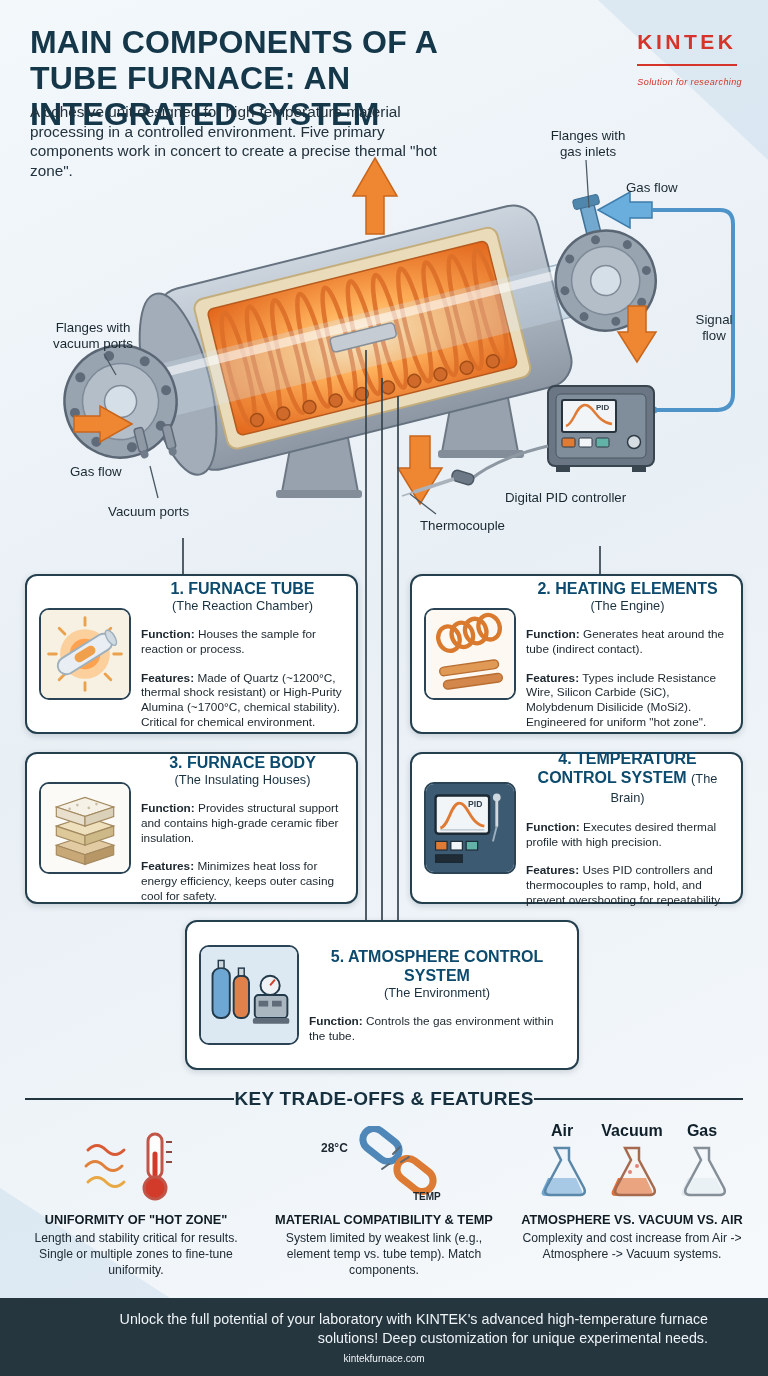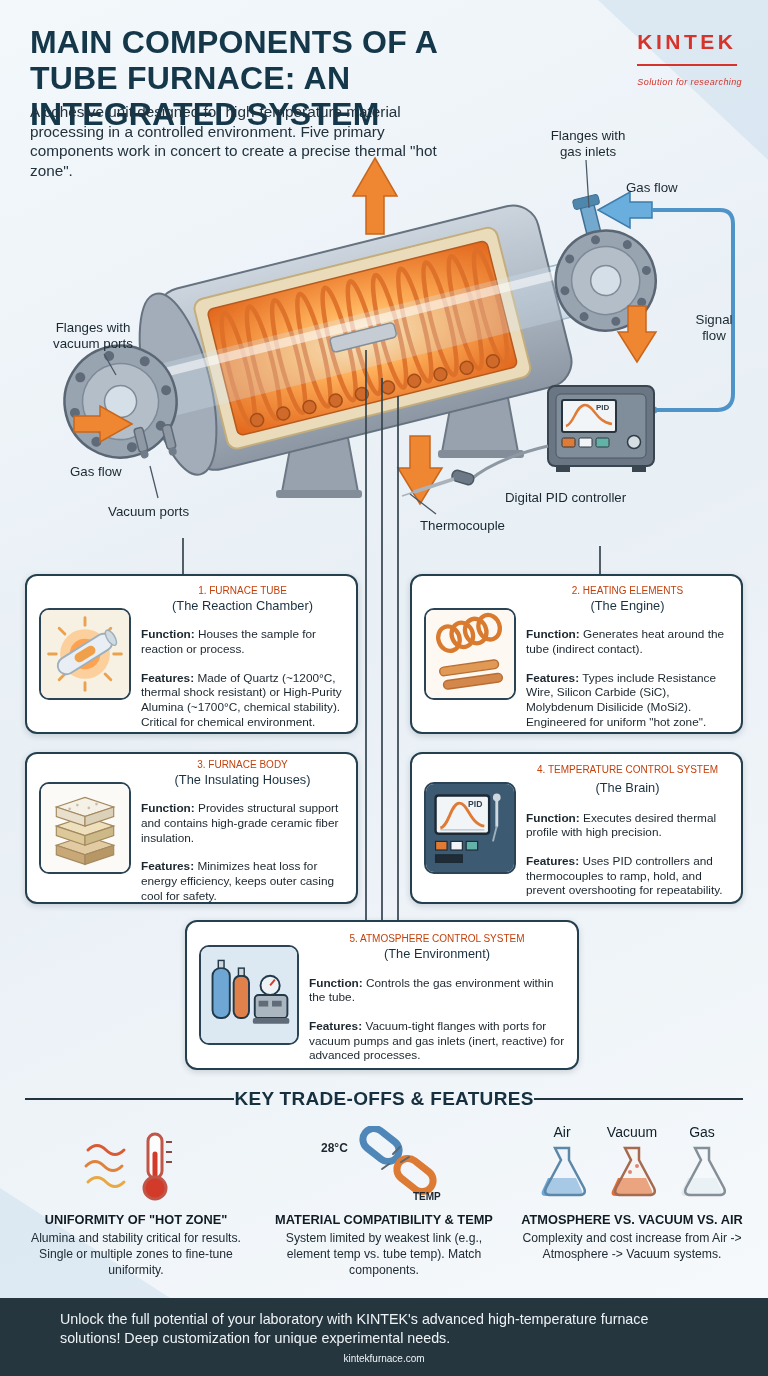--- a/index.html
+++ b/index.html
@@ -30,46 +30,46 @@
 
   
   .card{position:absolute;display:flex;gap:10px;align-items:center;background:#fff;
         border:2px solid #24404f;border-radius:12px;padding:8px 12px;z-index:5;
         box-shadow:0 2px 6px rgba(30,50,65,.18)}
   .card-icon{flex:0 0 auto;width:92px;height:92px;border:2px solid #2a4456;border-radius:10px;overflow:hidden;background:#fff}
   .card-icon svg{display:block;width:100%;height:100%}
   .card5 .card-icon{width:100px;height:100px}
   .card-body{flex:1;min-width:0}
   .card-head{text-align:center;line-height:1.2;margin-bottom:3px}
-  .card-title{font-weight:400;font-size:10px;color:#c2410c}
+  .card-title{font-weight:700;font-size:16px;color:#0c4a6e}
   .card-sub{display:block;font-size:12.8px;color:#1a3140}
   .card4 .card-sub{display:inline}
   .card-text{font-size:11.8px;line-height:1.24;color:#1b262e;margin-top:14px}
   .card-text b{font-weight:800}
   .card1{left:25px;top:574px;width:333px;height:160px}
   .card2{left:410px;top:574px;width:333px;height:160px}
   .card3{left:25px;top:752px;width:333px;height:152px}
   .card4{left:410px;top:752px;width:333px;height:152px}
   .card5{left:185px;top:920px;width:394px;height:150px}
 
   
   .trade-head{position:absolute;top:1088px;left:25px;width:718px;display:flex;align-items:center;z-index:3}
   .trade-head .line{flex:1;height:2px;background:#22343f}
   .trade-head .txt{font-size:19px;font-weight:800;color:#16303f;letter-spacing:.3px}
   .trade-cols{position:absolute;top:1122px;left:12px;width:744px;display:flex;z-index:3}
   .trade-col{flex:1;padding:0 10px;text-align:center}
   .trade-icon{height:84px;display:flex;flex-direction:column;align-items:center;justify-content:flex-end;margin-bottom:6px}
   .trade-title{font-size:12.8px;font-weight:800;color:#101c24;margin-bottom:4px}
   .trade-text{font-size:12.2px;line-height:1.3;color:#212d35}
   .flask-labels{display:flex;width:210px;justify-content:space-between;margin-bottom:2px}
-  .flask-labels span{flex:1;font-size:14px;font-weight:400;color:#10202b;text-align:center}
+  .flask-labels span{flex:1;font-size:16px;font-weight:700;color:#10202b;text-align:center}
 
   
   .footer{position:absolute;left:0;bottom:0;width:768px;height:78px;background:#26363f;color:#eef3f6;
-          display:flex;flex-direction:column;justify-content:center;align-items:center;padding:0 60px;text-align:left;z-index:5}
+          display:flex;flex-direction:column;justify-content:center;align-items:center;padding:0 60px;text-align:right;z-index:5}
   .footer-msg{font-size:14.3px;line-height:1.35}
   .footer-url{font-size:10px;margin-top:5px}
 </style>
 </head>
 <body>
 
 <div class="page">
 
   <div class="corner-tr"></div>
   <div class="corner-bl"></div>
@@ -378,21 +378,20 @@
         <rect x="74" y="56" width="10" height="6" fill="#5f6b78"></rect>
         <rect x="54" y="74" width="38" height="6" rx="2" fill="#5f6b78"></rect>
       </svg>
     </div>
     <div class="card-body">
       <div class="card-head">
         <span class="card-title">5. ATMOSPHERE CONTROL SYSTEM</span>
         <span class="card-sub">(The Environment)</span>
       </div>
       <p class="card-text"><b>Function:</b> <span>Controls the gas environment within the tube.</span></p>
-      <p class="card-text"><b>Features:</b> <span>Vacuum-tight flanges with ports for vacuum pumps and gas inlets (inert, reactive) for advanced processes.</span></p>
     </div>
   </div>
 
   <div class="trade-head">
     <div class="line"></div>
     <div class="txt">KEY TRADE-OFFS &amp; FEATURES</div>
     <div class="line"></div>
   </div>
 
   <div class="trade-cols">
@@ -406,21 +405,21 @@
           <line x1="79" y1="26" x2="79" y2="48" stroke="#d23b2a" stroke-width="5" stroke-linecap="round"></line>
           <circle cx="79" cy="60" r="11" fill="#d23b2a" stroke="#c05548" stroke-width="3"></circle>
           <g stroke="#8a4a40" stroke-width="2">
             <line x1="90" y1="14" x2="96" y2="14"></line>
               <line x1="90" y1="24" x2="96" y2="24"></line>
               <line x1="90" y1="34" x2="96" y2="34"></line>
           </g>
         </svg>
       </div>
       <div class="trade-title">UNIFORMITY OF "HOT ZONE"</div>
-      <div class="trade-text">Alumina and stability critical for results. Single or multiple zones to fine-tune uniformity.</div>
+      <div class="trade-text">Length and stability critical for results. Single or multiple zones to fine-tune uniformity.</div>
     </div>
 
     <div class="trade-col">
       <div class="trade-icon">
         <svg viewBox="0 0 150 80" width="150" height="80">
           <text x="12" y="26" font-size="12" font-weight="bold" fill="#1d2730">28°C</text>
           <g fill="none">
             <rect x="52" y="8" width="40" height="22" rx="11" stroke="#4f87b8" stroke-width="7" transform="rotate(38 72 19)"></rect>
             <rect x="86" y="38" width="40" height="22" rx="11" stroke="#dd7a33" stroke-width="7" transform="rotate(38 106 49)"></rect>
             <path d="M84,28 l7,-7 M92,36 l8,-5 M80,38 l-7,5" stroke="#5b6770" stroke-width="2" stroke-linecap="round"></path>

